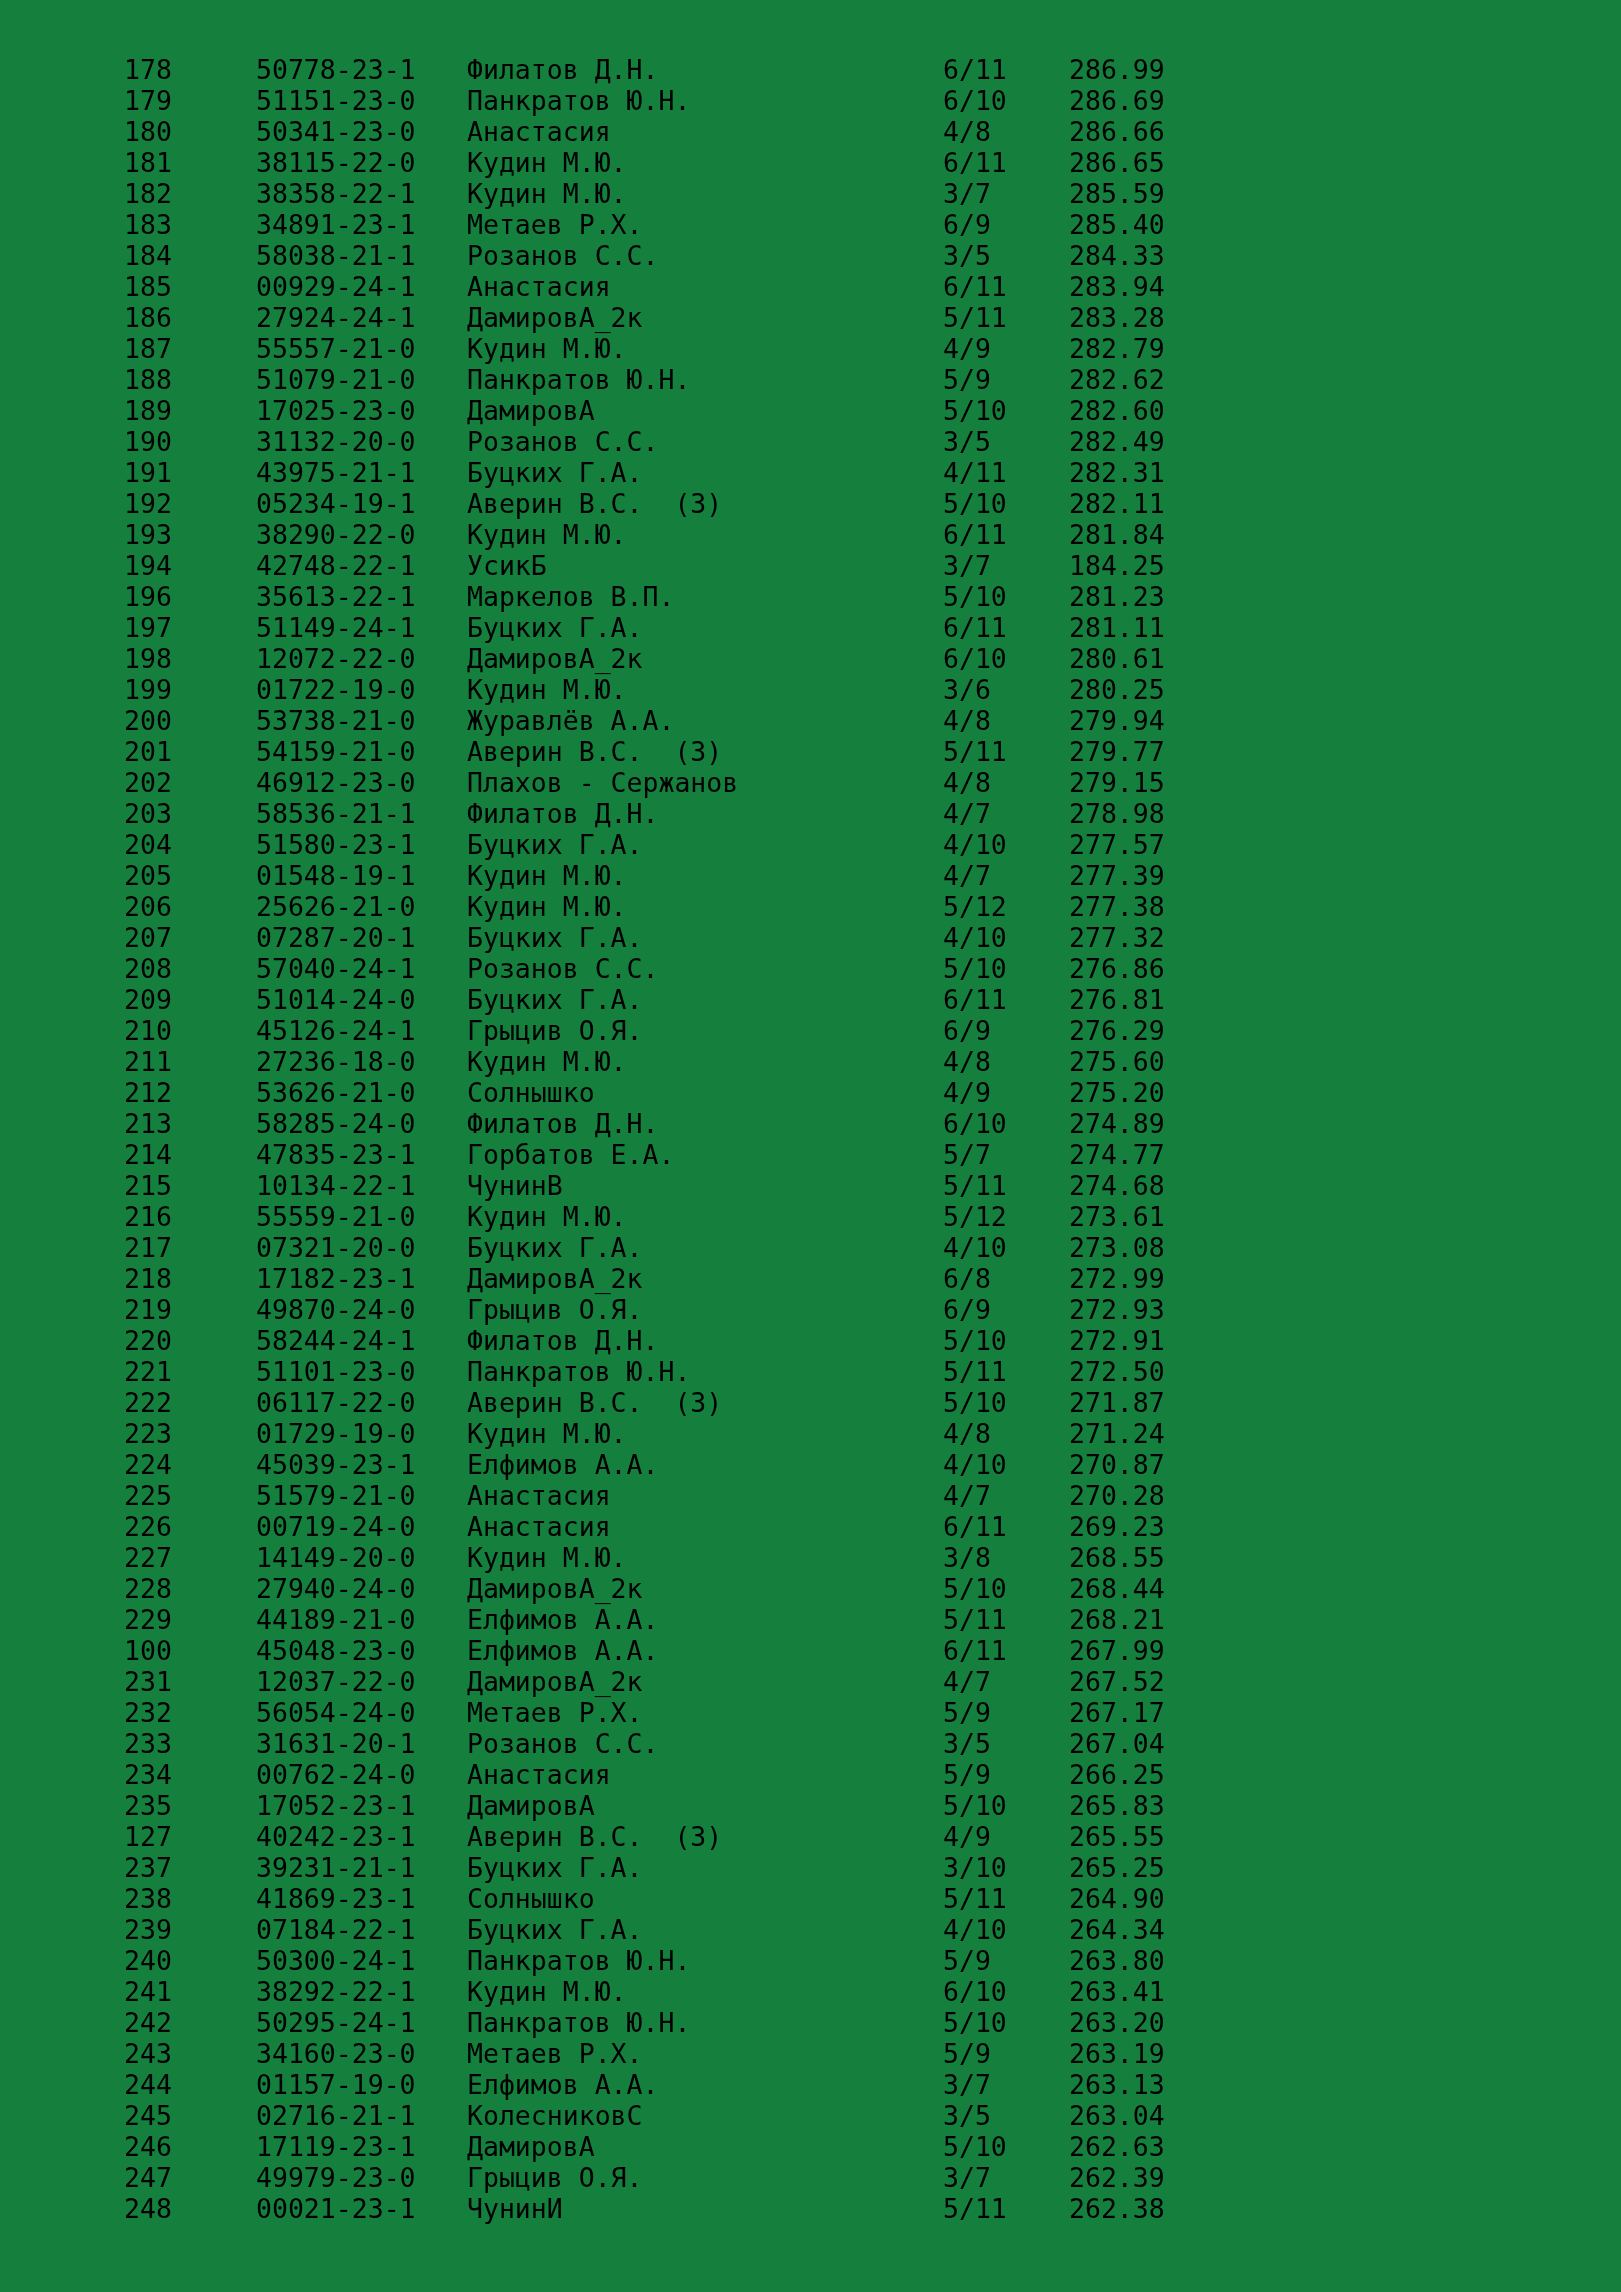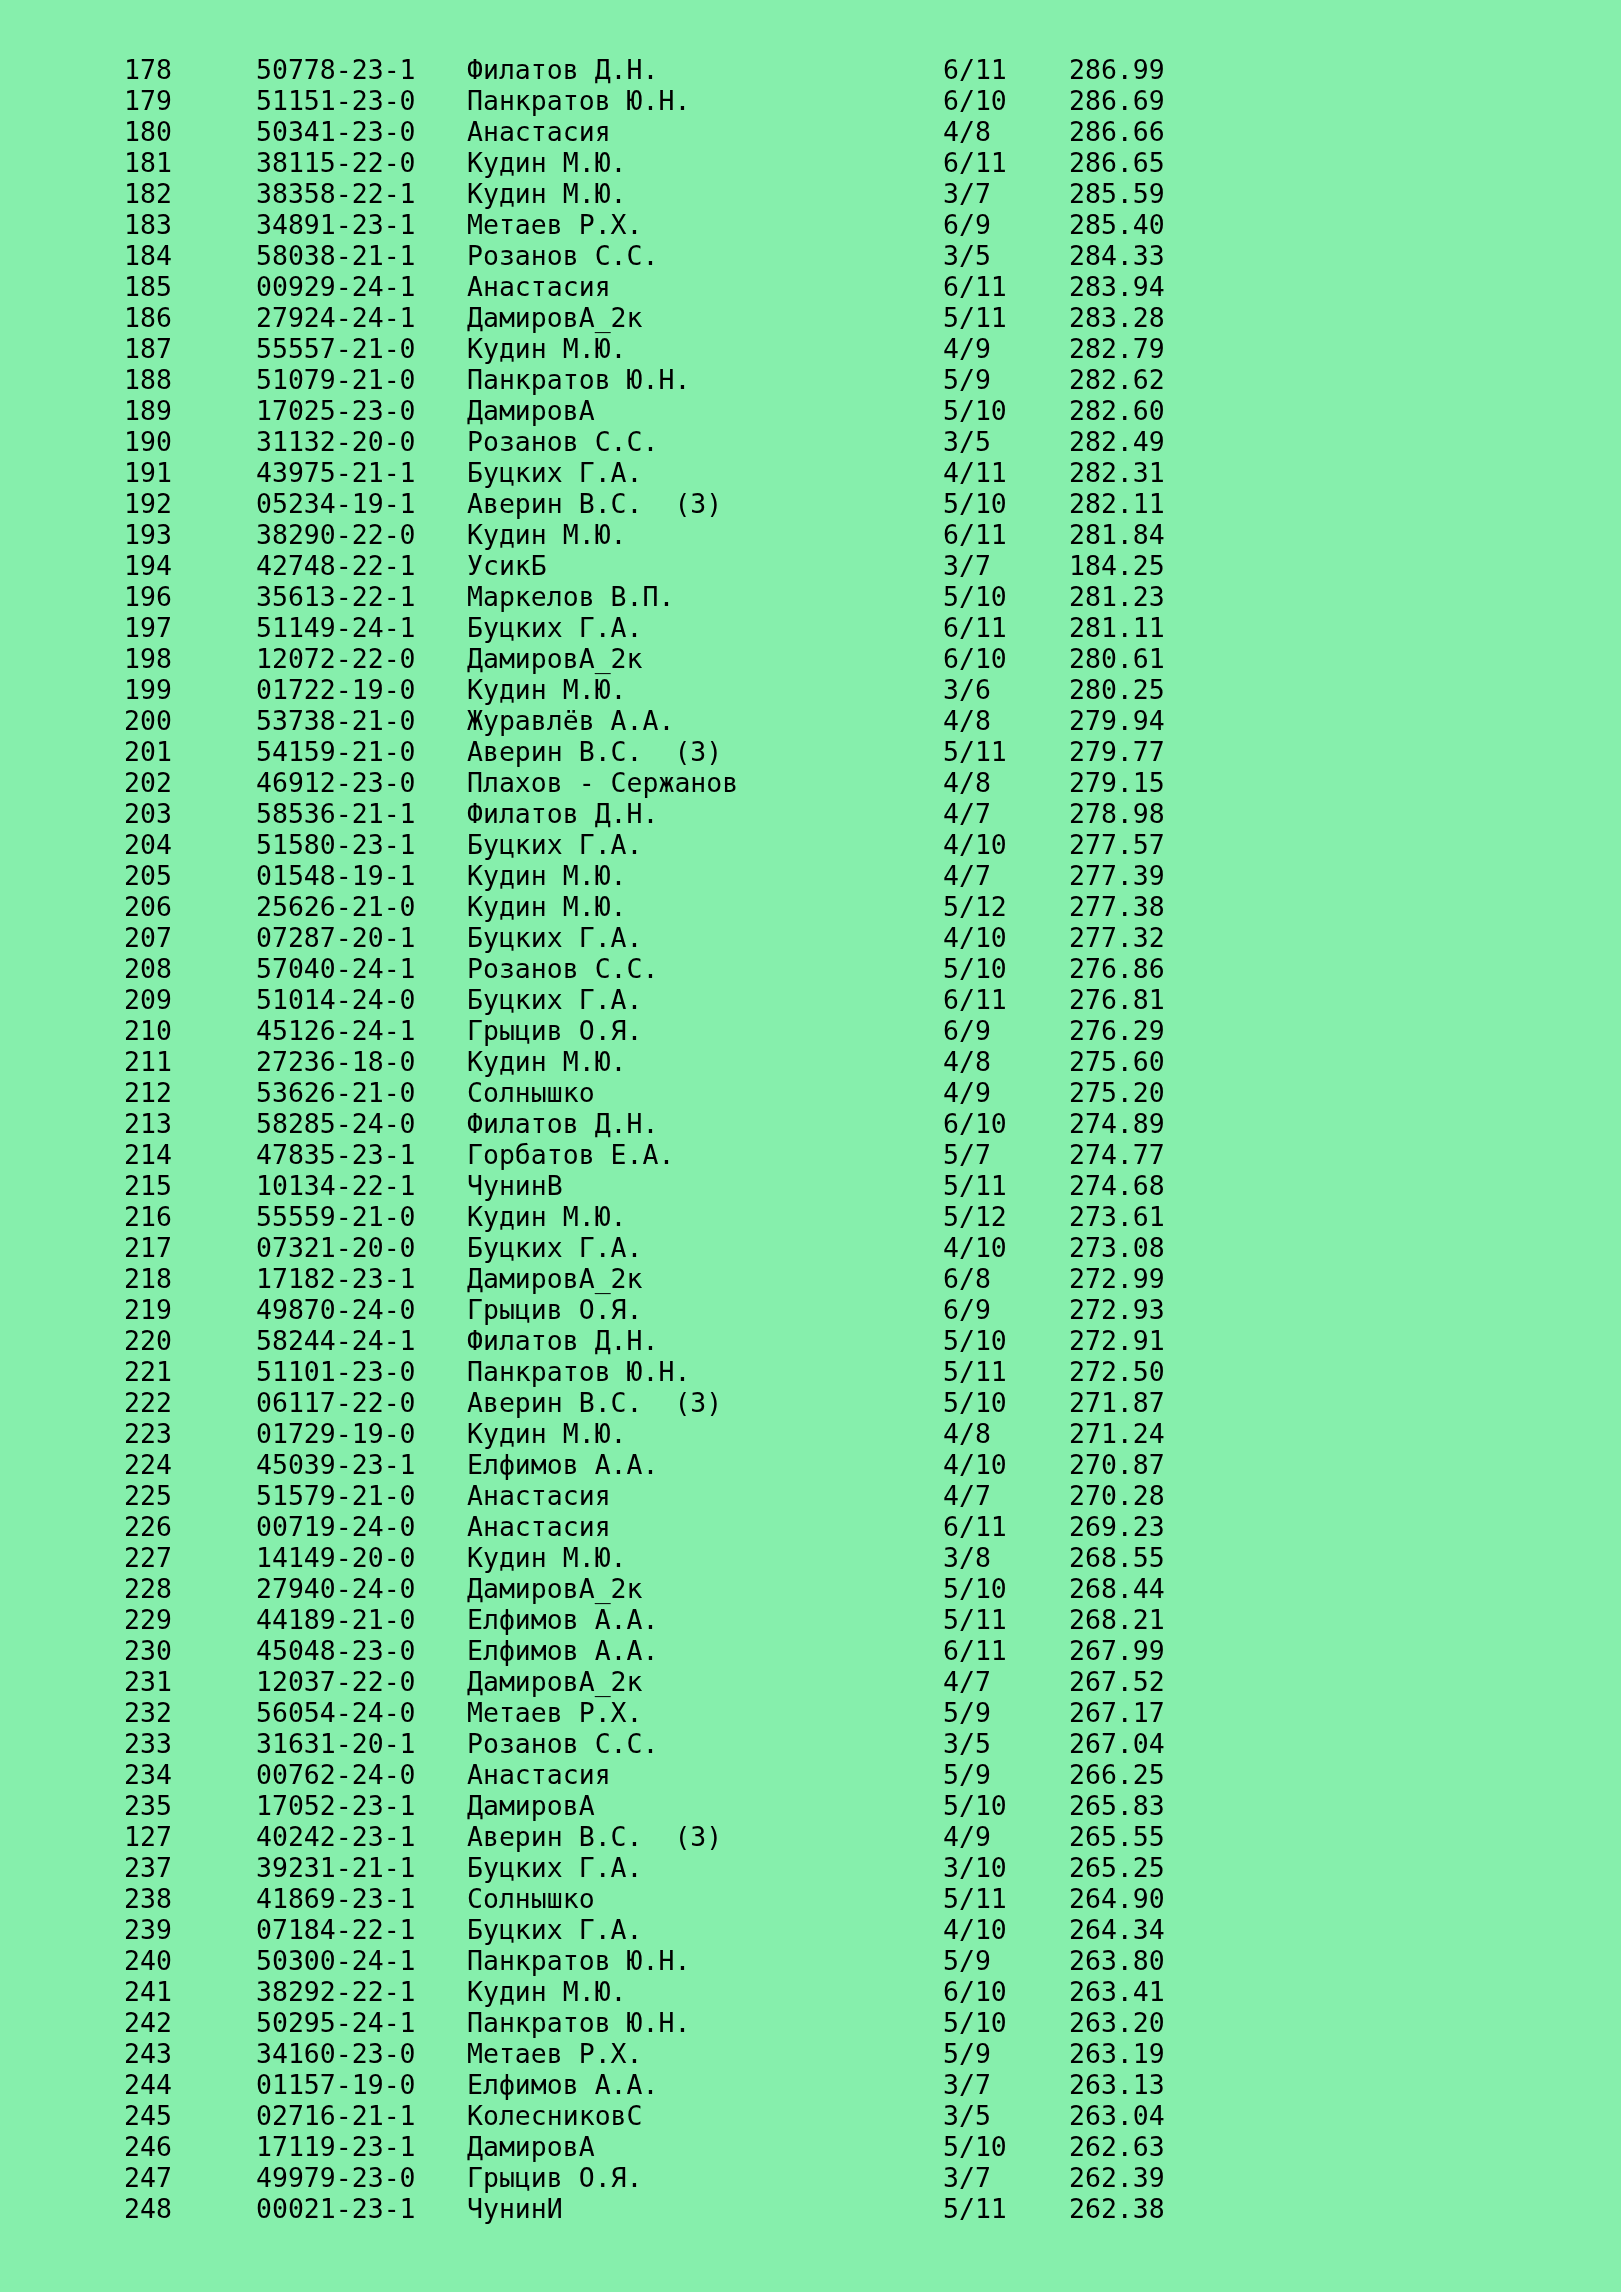--- a/index.html
+++ b/index.html
@@ -6,21 +6,21 @@
   body {
     width: 1621px;
     height: 2293px;
     background: #ffffff;
     position: relative;
     overflow: hidden;
   }
   .page {
     position: absolute;
     inset: 0;
-    background: #86efac;
+    background: #15803d;
   }
   .list {
     position: absolute;
     left: 0;
     top: 55px;
     width: 1621px;
     font-family: "DejaVu Sans Mono", "Liberation Mono", monospace;
     font-size: 26.5px;
     color: #000000;
   }
@@ -91,21 +91,21 @@
       <div class="row"><span class="c-rank">220</span><span class="c-code">58244-24-1</span><span class="c-name">Филатов Д.Н.</span><span class="c-frac">5/10</span><span class="c-score">272.91</span></div>
       <div class="row"><span class="c-rank">221</span><span class="c-code">51101-23-0</span><span class="c-name">Панкратов Ю.Н.</span><span class="c-frac">5/11</span><span class="c-score">272.50</span></div>
       <div class="row"><span class="c-rank">222</span><span class="c-code">06117-22-0</span><span class="c-name">Аверин В.С.  (З)</span><span class="c-frac">5/10</span><span class="c-score">271.87</span></div>
       <div class="row"><span class="c-rank">223</span><span class="c-code">01729-19-0</span><span class="c-name">Кудин М.Ю.</span><span class="c-frac">4/8</span><span class="c-score">271.24</span></div>
       <div class="row"><span class="c-rank">224</span><span class="c-code">45039-23-1</span><span class="c-name">Елфимов А.А.</span><span class="c-frac">4/10</span><span class="c-score">270.87</span></div>
       <div class="row"><span class="c-rank">225</span><span class="c-code">51579-21-0</span><span class="c-name">Анастасия</span><span class="c-frac">4/7</span><span class="c-score">270.28</span></div>
       <div class="row"><span class="c-rank">226</span><span class="c-code">00719-24-0</span><span class="c-name">Анастасия</span><span class="c-frac">6/11</span><span class="c-score">269.23</span></div>
       <div class="row"><span class="c-rank">227</span><span class="c-code">14149-20-0</span><span class="c-name">Кудин М.Ю.</span><span class="c-frac">3/8</span><span class="c-score">268.55</span></div>
       <div class="row"><span class="c-rank">228</span><span class="c-code">27940-24-0</span><span class="c-name">ДамировА_2к</span><span class="c-frac">5/10</span><span class="c-score">268.44</span></div>
       <div class="row"><span class="c-rank">229</span><span class="c-code">44189-21-0</span><span class="c-name">Елфимов А.А.</span><span class="c-frac">5/11</span><span class="c-score">268.21</span></div>
-      <div class="row"><span class="c-rank">230</span><span class="c-code">45048-23-0</span><span class="c-name">Елфимов А.А.</span><span class="c-frac">6/11</span><span class="c-score">267.99</span></div>
+      <div class="row"><span class="c-rank">100</span><span class="c-code">45048-23-0</span><span class="c-name">Елфимов А.А.</span><span class="c-frac">6/11</span><span class="c-score">267.99</span></div>
       <div class="row"><span class="c-rank">231</span><span class="c-code">12037-22-0</span><span class="c-name">ДамировА_2к</span><span class="c-frac">4/7</span><span class="c-score">267.52</span></div>
       <div class="row"><span class="c-rank">232</span><span class="c-code">56054-24-0</span><span class="c-name">Метаев Р.Х.</span><span class="c-frac">5/9</span><span class="c-score">267.17</span></div>
       <div class="row"><span class="c-rank">233</span><span class="c-code">31631-20-1</span><span class="c-name">Розанов С.С.</span><span class="c-frac">3/5</span><span class="c-score">267.04</span></div>
       <div class="row"><span class="c-rank">234</span><span class="c-code">00762-24-0</span><span class="c-name">Анастасия</span><span class="c-frac">5/9</span><span class="c-score">266.25</span></div>
       <div class="row"><span class="c-rank">235</span><span class="c-code">17052-23-1</span><span class="c-name">ДамировА</span><span class="c-frac">5/10</span><span class="c-score">265.83</span></div>
       <div class="row"><span class="c-rank">127</span><span class="c-code">40242-23-1</span><span class="c-name">Аверин В.С.  (З)</span><span class="c-frac">4/9</span><span class="c-score">265.55</span></div>
       <div class="row"><span class="c-rank">237</span><span class="c-code">39231-21-1</span><span class="c-name">Буцких Г.А.</span><span class="c-frac">3/10</span><span class="c-score">265.25</span></div>
       <div class="row"><span class="c-rank">238</span><span class="c-code">41869-23-1</span><span class="c-name">Солнышко</span><span class="c-frac">5/11</span><span class="c-score">264.90</span></div>
       <div class="row"><span class="c-rank">239</span><span class="c-code">07184-22-1</span><span class="c-name">Буцких Г.А.</span><span class="c-frac">4/10</span><span class="c-score">264.34</span></div>
       <div class="row"><span class="c-rank">240</span><span class="c-code">50300-24-1</span><span class="c-name">Панкратов Ю.Н.</span><span class="c-frac">5/9</span><span class="c-score">263.80</span></div>

